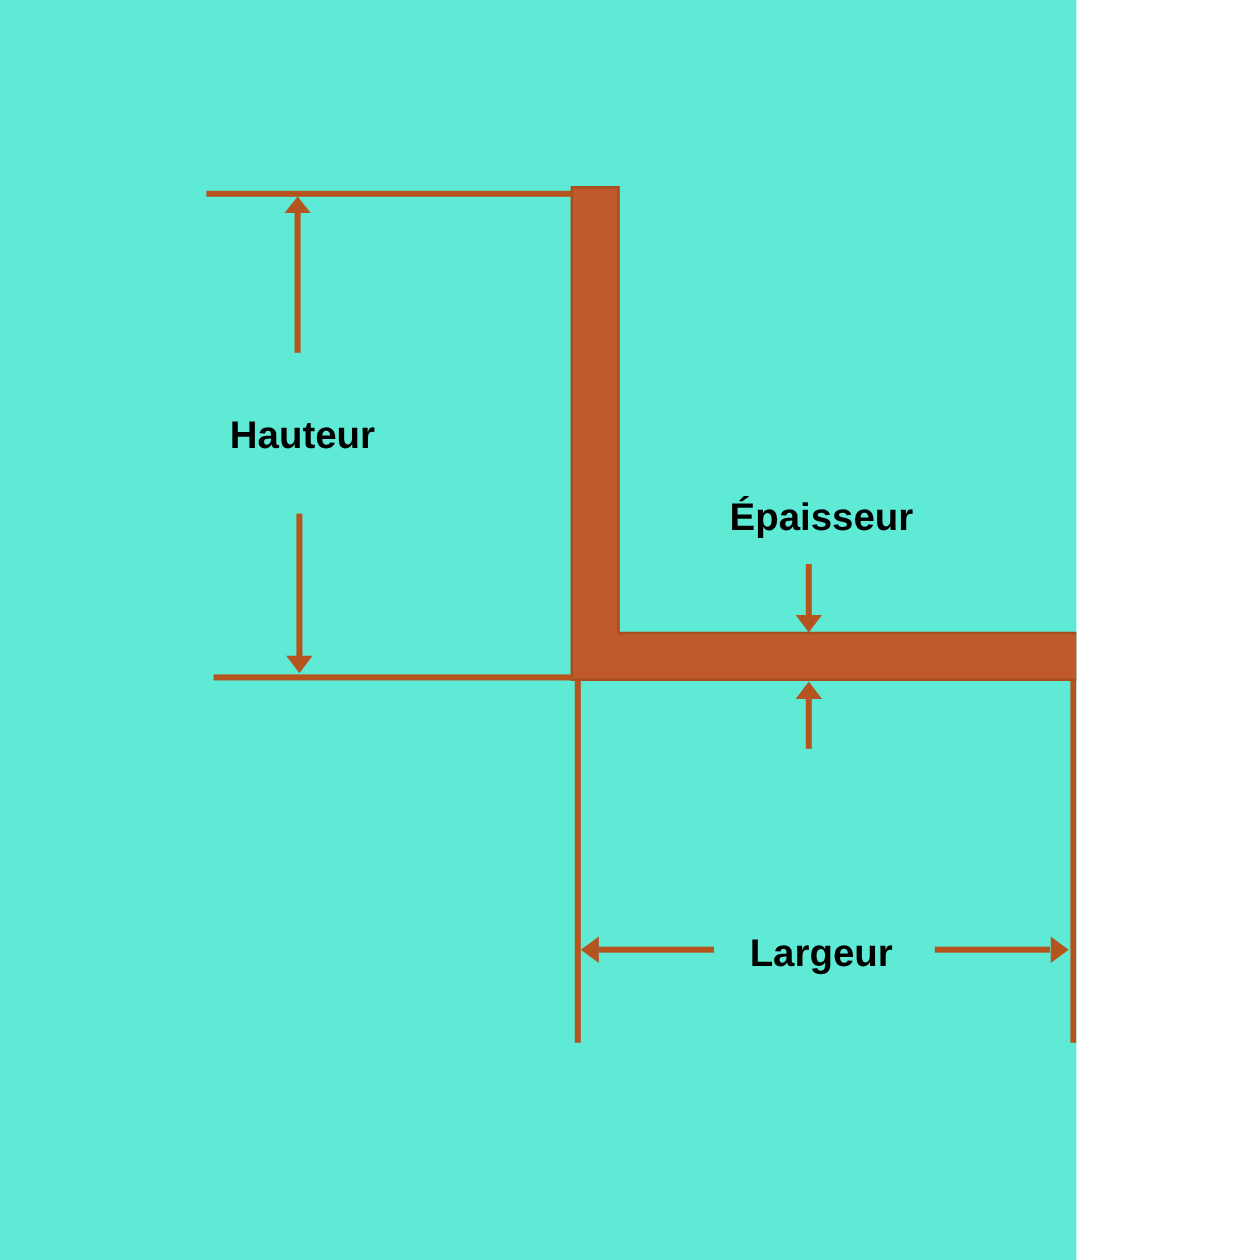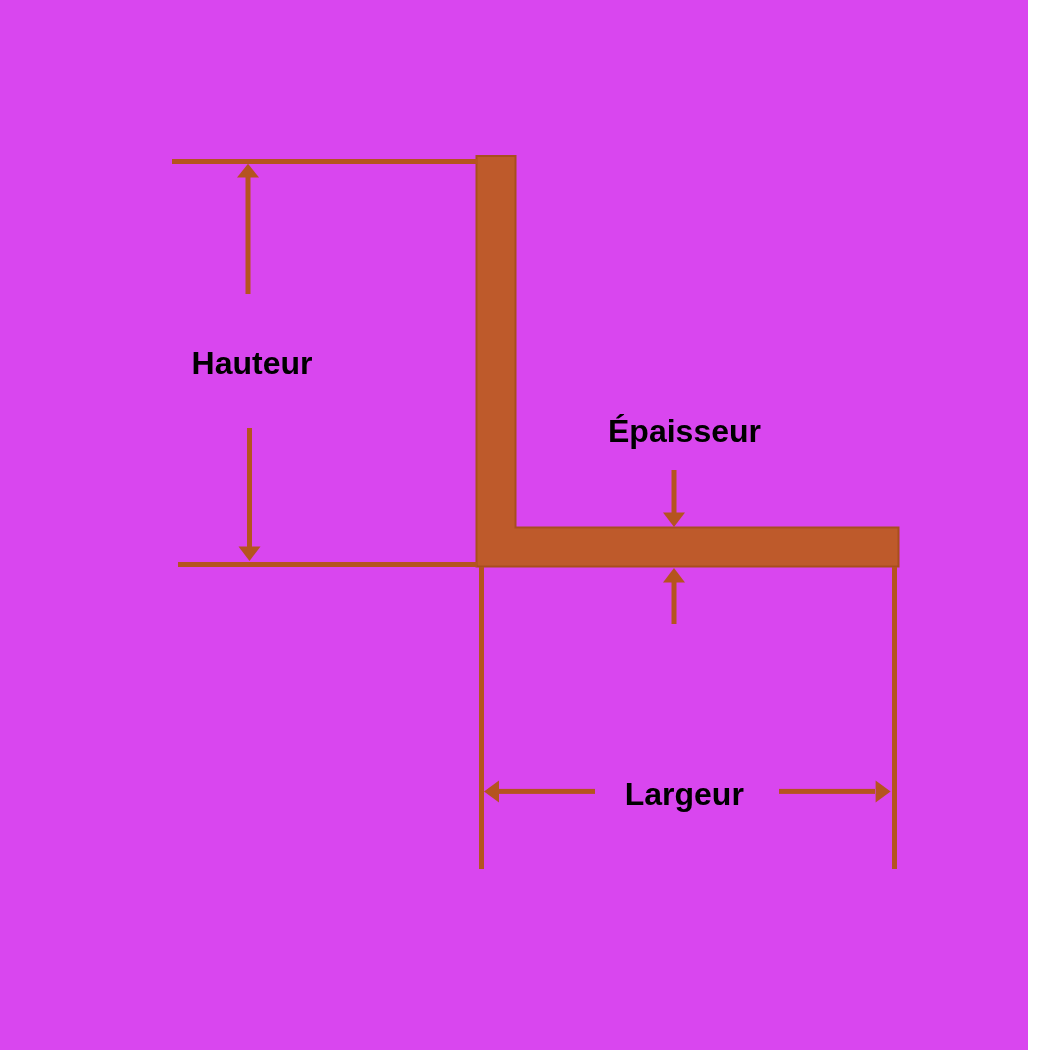--- a/index.html
+++ b/index.html
@@ -1,16 +1,16 @@
 <!DOCTYPE html>
 <html><head>
 <meta charset="utf-8">
 <style>
   html,body{margin:0;padding:0;background:#ffffff;}
-  .canvas{position:relative;width:1028px;height:1050px;background:#d946ef;overflow:hidden;}
+  .canvas{position:relative;width:897px;height:1050px;background:#5eead4;overflow:hidden;}
   svg{position:absolute;left:0;top:0;filter:blur(0.6px);}
   text{font-family:"Liberation Sans",sans-serif;font-weight:bold;fill:#000000;}
 </style>
 </head>
 <body>
 <div class="canvas">
 <svg width="1050" height="1050" viewBox="0 0 1050 1050">
 
   <path d="M476.5,156 L515.5,156 L515.5,527.5 L898.5,527.5 L898.5,566.5 L476.5,566.5 Z" fill="#BE5A2B" stroke="#A84E1E" stroke-width="2"></path>
 

